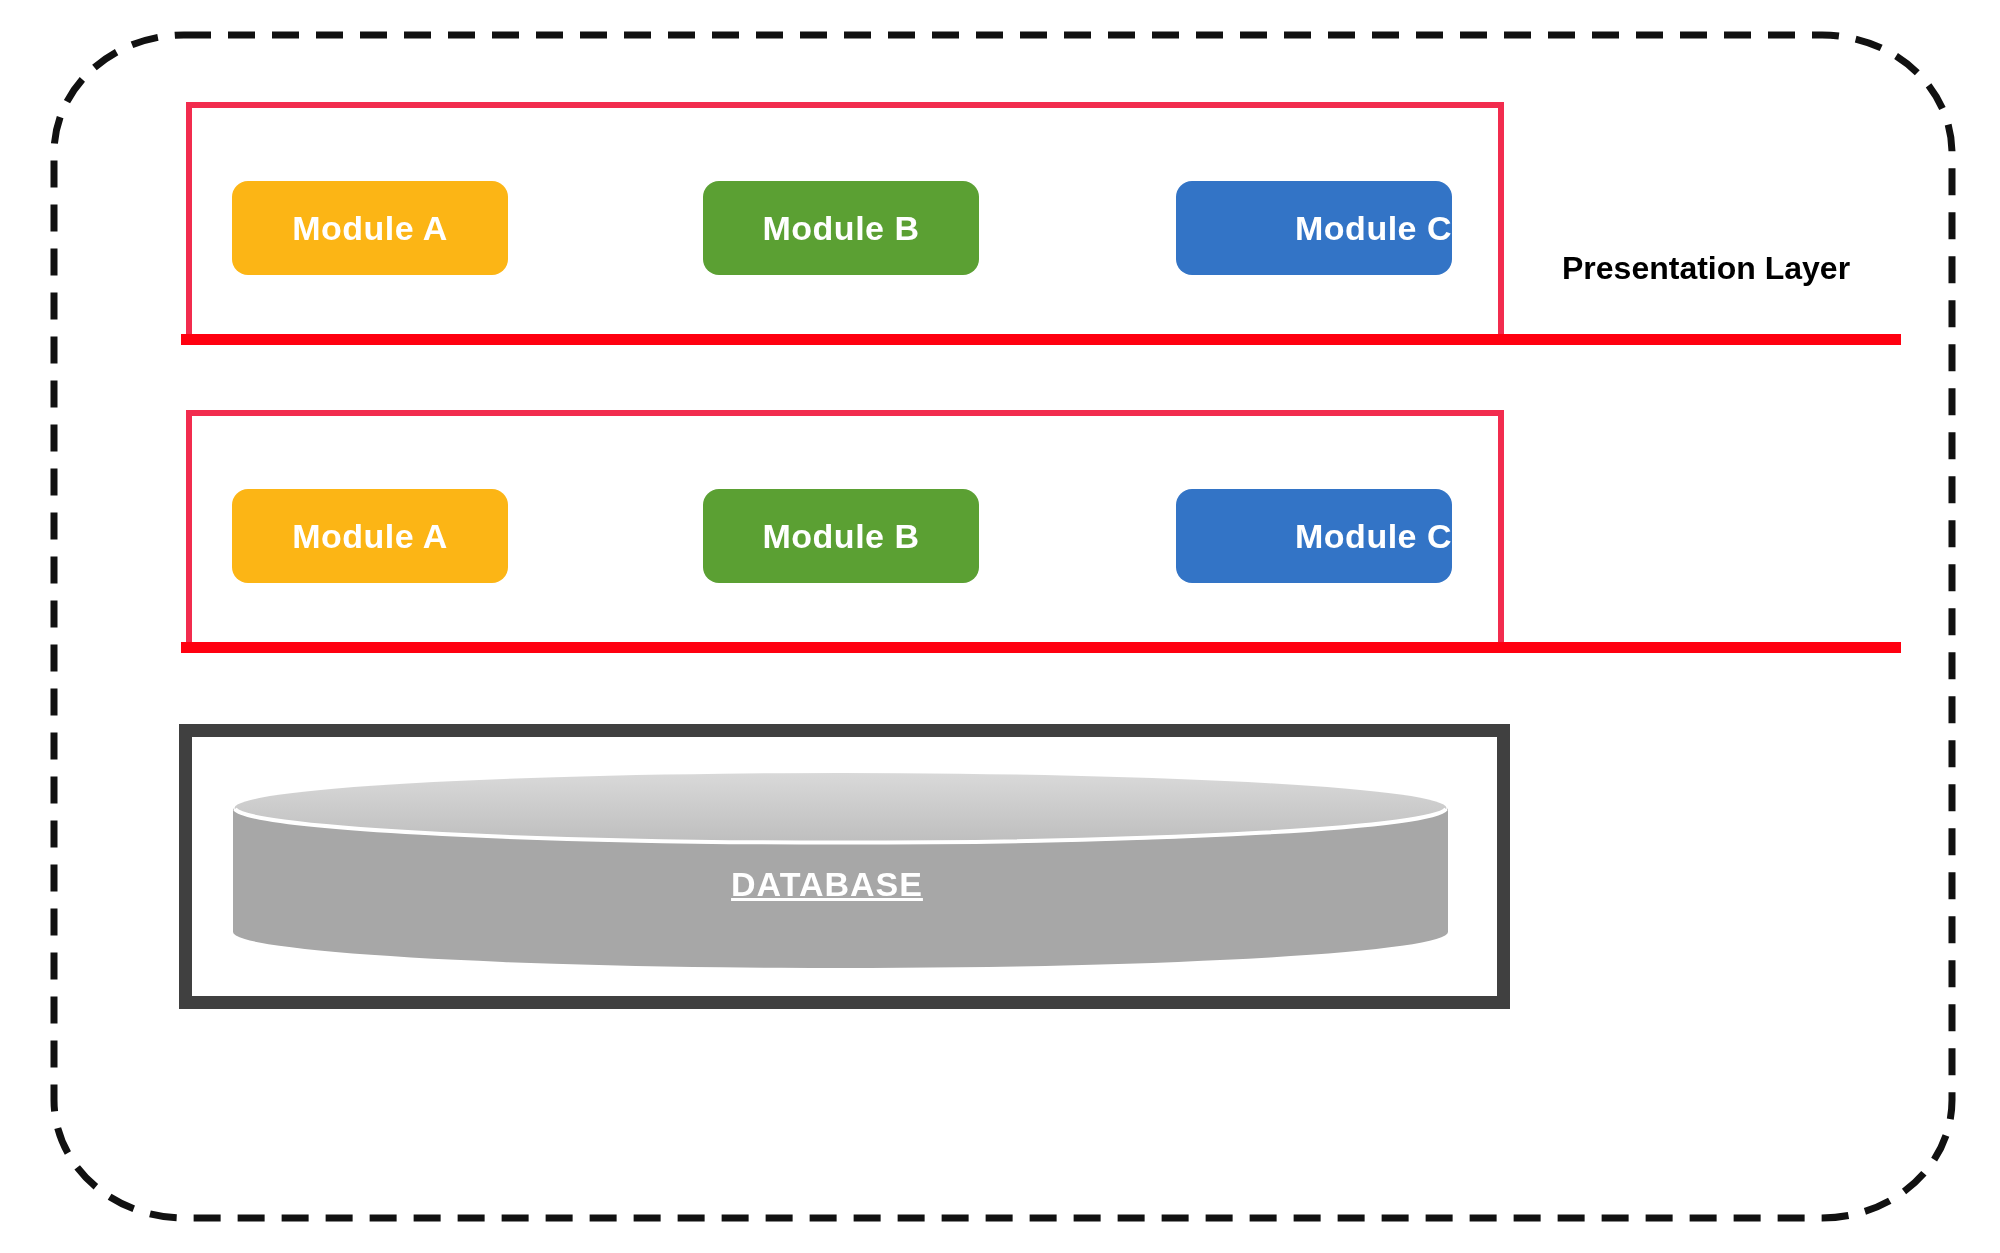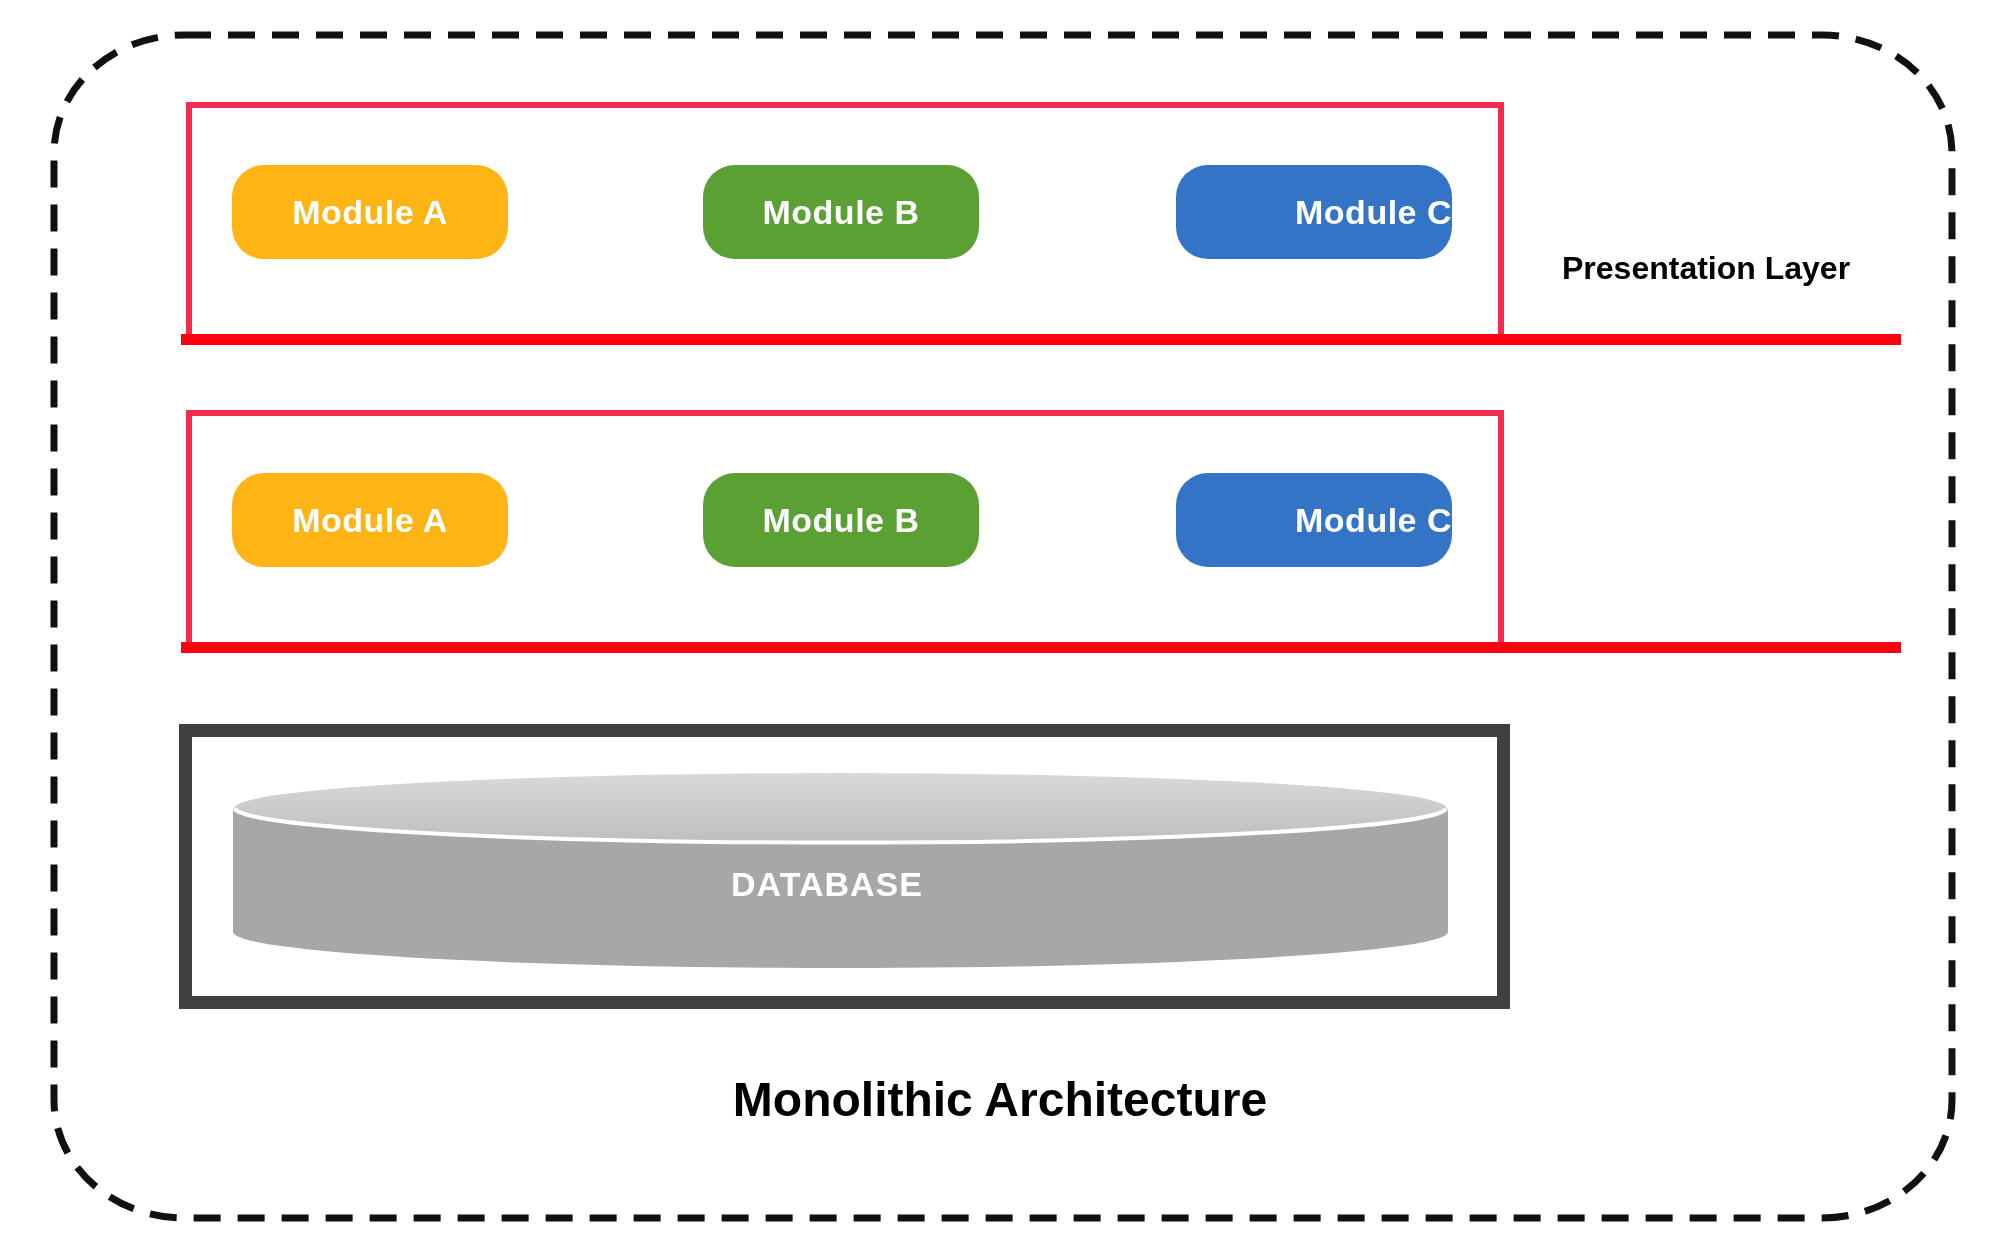--- a/index.html
+++ b/index.html
@@ -43,28 +43,29 @@
     width: 1720px;
     height: 11px;
     background: var(--layer-underline, #FF0010);
   }
   .layer-underline.presentation { top: 334px; }
   .layer-underline.business     { top: 642px; }
   .module {
     position: absolute;
     width: 276px;
     height: 94px;
-    border-radius: 32px;
+    border-radius: 16px;
     display: flex;
     align-items: center;
     justify-content: center;
     color: var(--module-text, #ffffff);
     font-weight: bold;
     font-size: 34px;
     letter-spacing: 0.5px;
+    margin-top: 16px;
   }
   .module.pos-a { left: 232px; }
   .module.pos-b { left: 703px; }
   .module.pos-c { left: 1176px; }
   .module.row-1 { top: 165px; }
   .module.row-2 { top: 473px; }
   .module.color-a { background: var(--module-a, #FCB515); }
   .module.color-b { background: var(--module-b, #5BA033); }
   .module.color-c { background: var(--module-c, #3374C6); justify-content: flex-end; }
   .layer-label {
@@ -97,20 +98,21 @@
   .database-label {
     position: absolute;
     left: 41px;
     top: 128px;
     width: 1188px;
     text-align: center;
     color: #ffffff;
     font-weight: bold;
     font-size: 34px;
     letter-spacing: 1px;
+    text-decoration: underline;
   }
   .diagram-title {
     position: absolute;
     left: 0;
     top: 1072px;
     width: 2000px;
     text-align: center;
     font-weight: bold;
     font-size: 48px;
     color: var(--text, #000000);
@@ -158,15 +160,14 @@
           <stop offset="1" stop-color="#BEBEBE"></stop>
         </linearGradient>
       </defs>
       <path d="M0,36 L0,160 A607.5,36 0 0,0 1215,160 L1215,36 A607.5,36 0 0,1 0,36 Z" fill="var(--cylinder-body, #A7A7A7)"></path>
       <ellipse cx="607.5" cy="36" rx="606" ry="35" fill="url(#cylTopGrad)"></ellipse>
       <path d="M2,37 A606,35 0 0,0 1213,37" fill="none" stroke="#FFFFFF" stroke-width="4"></path>
     </svg>
     <div class="database-label">DATABASE</div>
   </div>
 
-  <div class="diagram-title">Monolithic Architecture</div>
 
 </div>
 
 </body></html>

